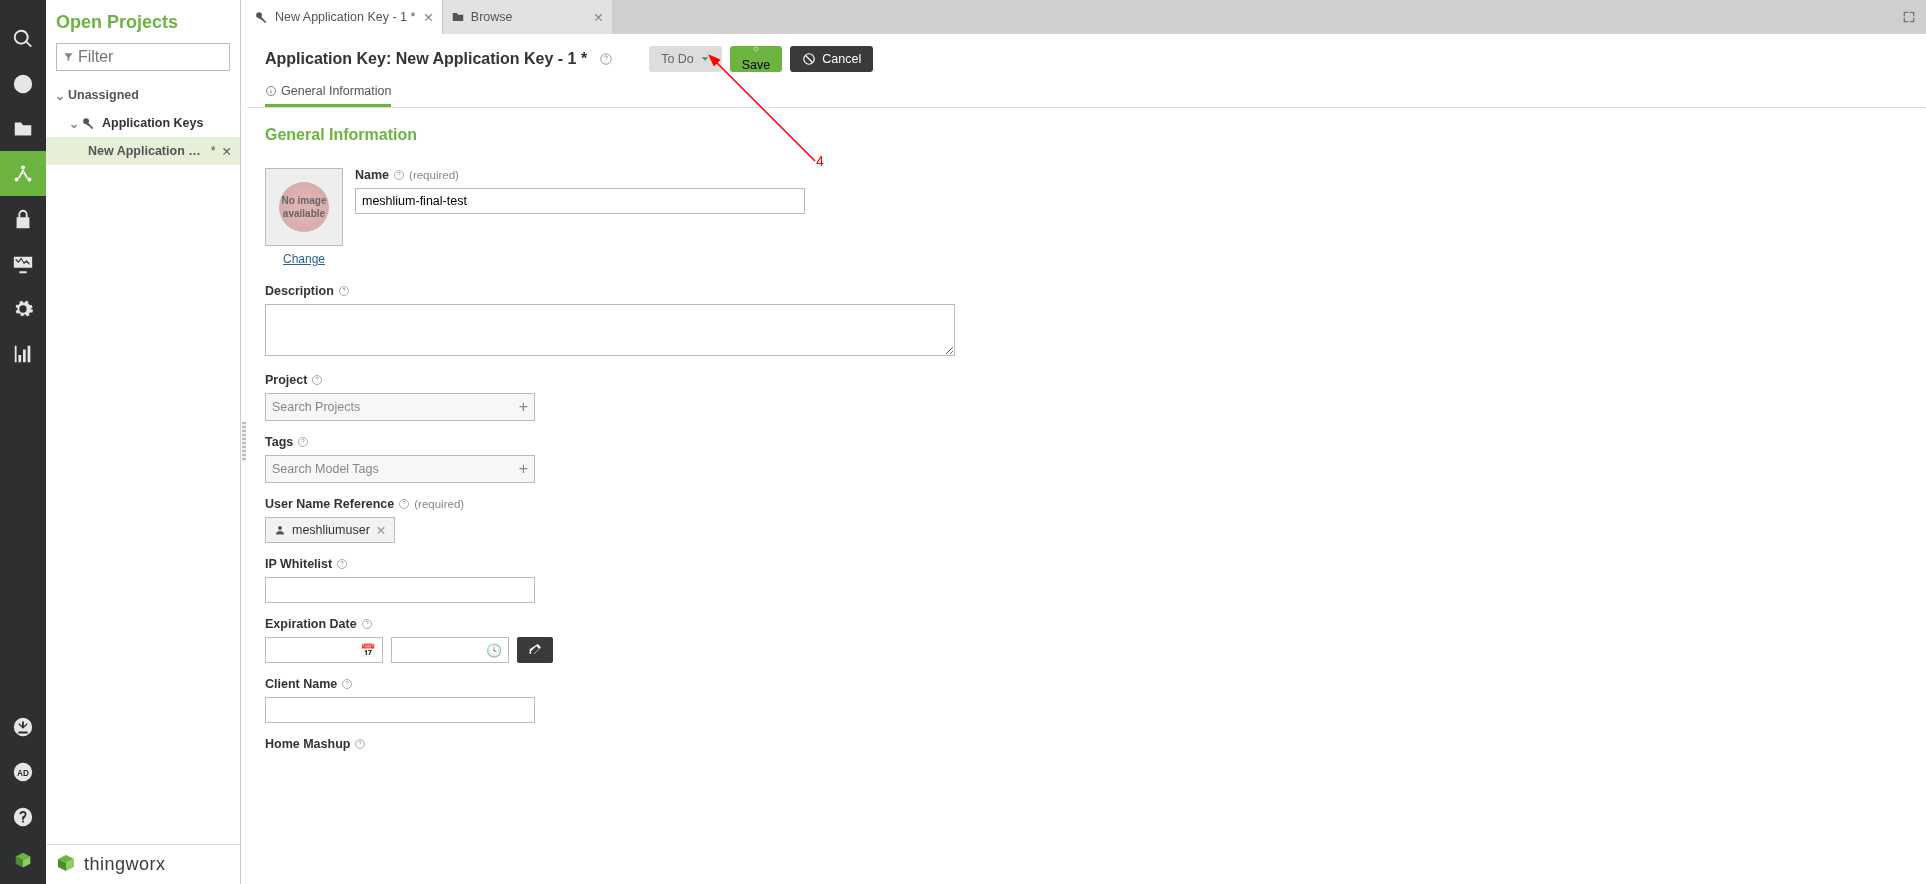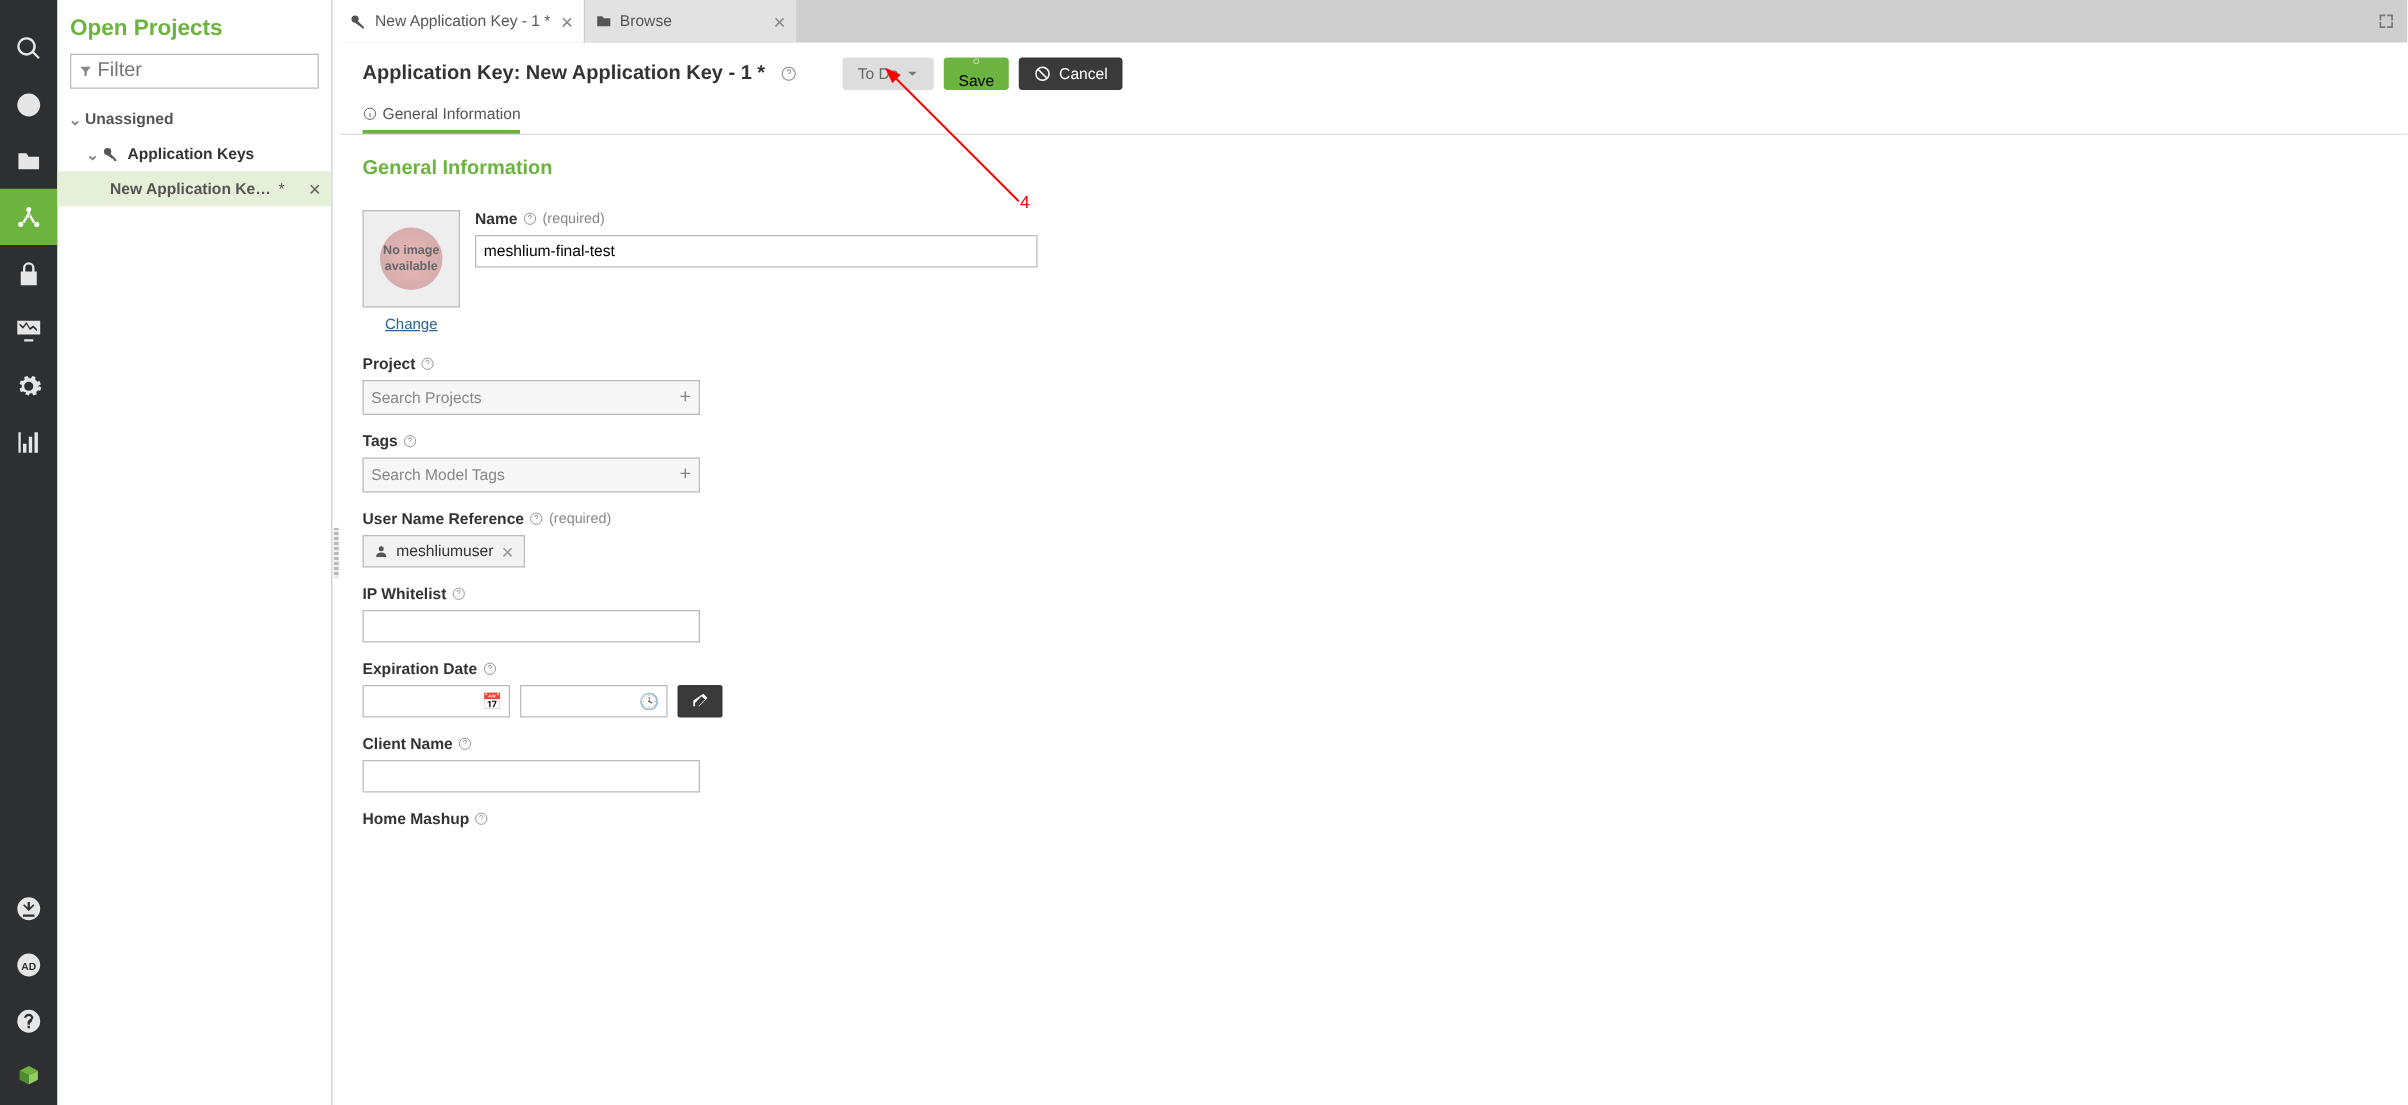--- a/index.html
+++ b/index.html
@@ -8,21 +8,21 @@
 
 
 .icon-rail { width: 46px; background: #2d2f31; display: flex; flex-direction: column; align-items: center; padding-top: 16px; }
 .icon-rail .rail-item { width: 46px; height: 45px; display:flex; align-items:center; justify-content:center; cursor:pointer; }
 .icon-rail .rail-item.active { background: #6cb33f; }
 .icon-rail .rail-item svg { width: 22px; height:22px; fill:#e6e6e6; }
 .icon-rail .rail-item.active svg { fill:#fff; }
 .icon-rail .spacer { flex:1; }
 
 
-.sidebar { width: 220px; border-right: 1px solid #ccc; display:flex; flex-direction:column; background:#fff; }
+.sidebar { width: 195px; border-right: 1px solid #ccc; display:flex; flex-direction:column; background:#fff; }
 .sidebar-header { padding: 12px 10px 10px 10px; font-size: 18px; font-weight: bold; color:#6cb33f; }
 .filter-box { margin: 0 10px 10px 10px; display:flex; align-items:center; border:1px solid #bbb; height:28px; padding:0 6px; }
 .filter-box svg { width:12px; height:12px; fill:#888; margin-right:4px; }
 .filter-box input { border:none; outline:none; width:100%; font-size:16px; }
 .tree { font-size:12.5px; }
 .tree-row { display:flex; align-items:center; height:28px; padding-left:8px; cursor:pointer; }
 .tree-row .chev { width:12px; text-align:center; color:#888; margin-right:2px; }
 .tree-row .label { white-space:nowrap; overflow:hidden; text-overflow:ellipsis; }
 .tree-row.level-1 { padding-left:8px; font-weight:bold; color:#555; }
 .tree-row.level-2 { padding-left:22px; font-weight:bold; color:#333; }
@@ -196,20 +196,28 @@
           <path d="M7 14a5 5 0 115-5 5 5 0 01-1 3l8 8v2h-3v-2h-2v-2h-2l-2-2a5 5 0 01-3-2z"></path>
         </svg>
       <span class="label">Application Keys</span>
     </div>
     <div class="tree-row level-3">
       <span class="label">New Application Ke…</span>
       <span class="dirty" style="margin-left:6px;">*</span>
       <span class="close-x">✕</span>
     </div>
   </div>
+  <div class="sidebar-footer">
+    <svg class="tw-logo" viewBox="0 0 24 24">
+        <path fill="#6cb33f" d="M4 6l8-4 8 4-8 4z"></path>
+        <path fill="#4e8a2e" d="M4 6v8l8 4V10z"></path>
+        <path fill="#8fcf5f" d="M20 6v8l-8 4V10z"></path>
+      </svg>
+    <span class="tw-text">thingworx</span>
+  </div>
 </div>
 
 <div class="splitter">
     <div class="grip"></div>
   </div>
 
 <div class="main">
   <div class="tabstrip">
     <div class="tab">
       <svg class="key-svg tab-icon" viewBox="0 0 24 24">
@@ -292,20 +300,30 @@
               </svg>
             <span class="req">(required)</span>
           </div>
           <input class="txt wide" type="text" value="meshlium-final-test" style="">
         </div>
       </div>
     </div>
 
     <div style="height:18px;"></div>
 
+    <div class="field">
+      <div class="field-label">
+        <span>Description</span>
+        <svg viewBox="0 0 24 24">
+            <circle cx="12" cy="12" r="9"></circle>
+            <path d="M9.5 9a2.5 2.5 0 115 0c0 1.5-2.5 1.5-2.5 3.5M12 17v.5"></path>
+          </svg>
+      </div>
+      <textarea class="textarea" style=""></textarea>
+    </div>
 
     <div class="field">
       <div class="field-label">
         <span>Project</span>
         <svg viewBox="0 0 24 24">
             <circle cx="12" cy="12" r="9"></circle>
             <path d="M9.5 9a2.5 2.5 0 115 0c0 1.5-2.5 1.5-2.5 3.5M12 17v.5"></path>
           </svg>
       </div>
       <div class="combo">

